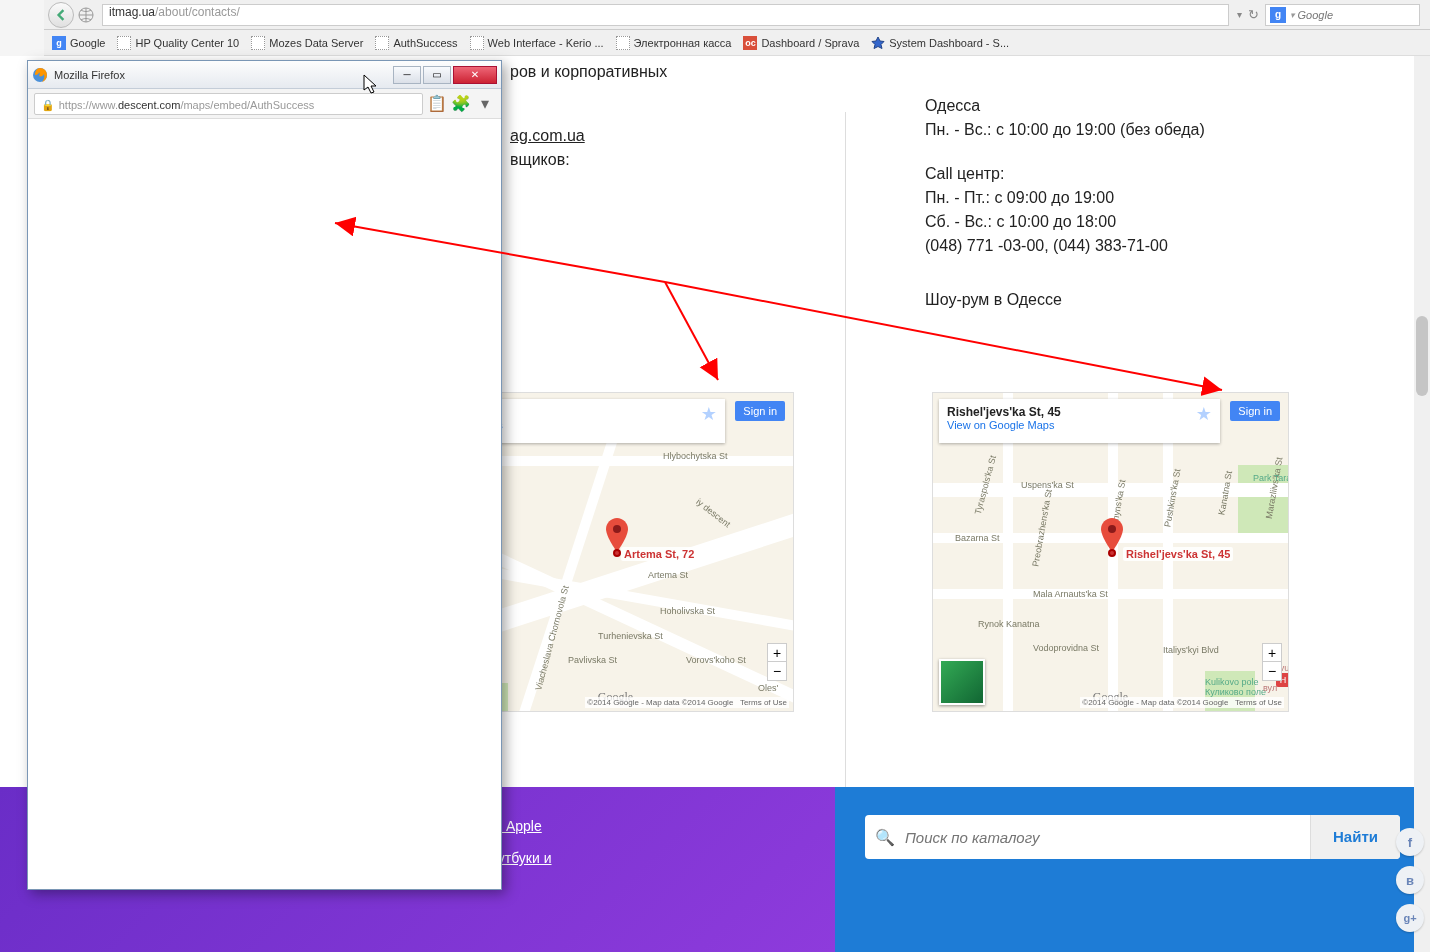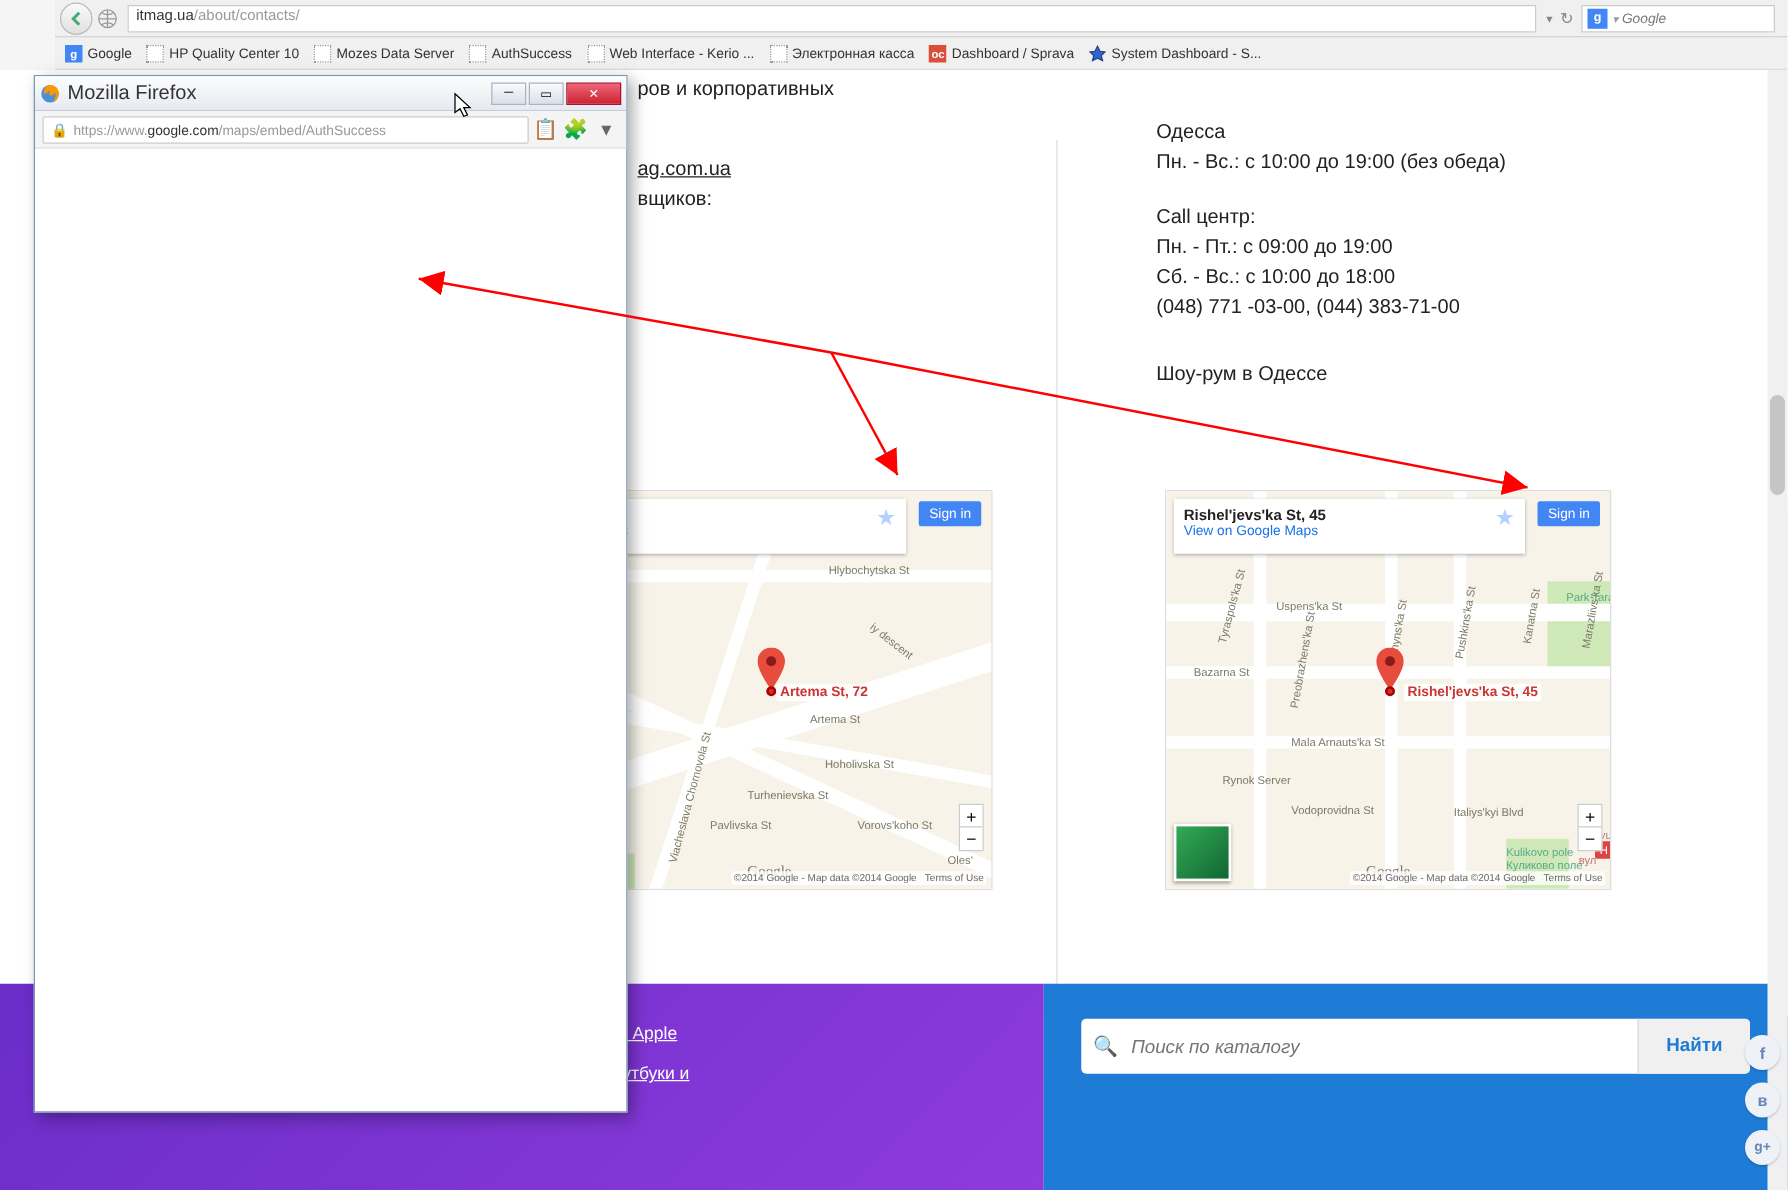--- a/index.html
+++ b/index.html
@@ -78,21 +78,21 @@
 
   .search-bar { background:#fff; height:44px; border-radius:4px; display:flex; align-items:center; overflow:hidden;}
   .search-bar .mag { color:#bbb; padding:0 10px; font-size:16px;}
   .search-bar input { flex:1; border:none; font-size:15px; outline:none; font-style:italic; color:#999;}
   .search-bar .btn { height:100%; padding:0 22px; background:#f0f0f0; border-left:1px solid #ddd; color:#1e7cd6; font-size:15px; font-weight:bold; cursor:pointer; line-height:44px;}
 
   
   .popup { position:absolute; top:60px; left:27px; width:475px; height:830px; background:#fff; border:1px solid #7a96b5; box-shadow:4px 4px 12px rgba(0,0,0,.35);}
   .popup-titlebar { height:28px; background:linear-gradient(#fdfdfd,#e6eaf0); border-bottom:1px solid #c4cdd8; display:flex; align-items:center; padding:0 4px;}
   .ff-icon { width:16px; height:16px; margin-right:6px; }
-  .popup-title { flex:1; font-size:16px; color:#333;}
+  .popup-title { flex:1; font-size:11px; color:#333;}
   .wbtn { width:28px; height:18px; margin-left:2px; border:1px solid #a8b4c2; background:linear-gradient(#f8fafd,#dbe0e8); display:flex; align-items:center; justify-content:center; font-size:10px; cursor:pointer;}
   .wbtn.close { background:linear-gradient(#e67,#c23); color:#fff; width:44px; border-color:#a13;}
   .popup-url { height:30px; display:flex; align-items:center; padding:4px 6px; gap:4px; background:#f4f4f4; border-bottom:1px solid #ddd;}
   .popup-url .urltxt { flex:1; font-size:11px; color:#999; border:1px solid #ccc; background:#fff; height:22px; line-height:22px; padding:0 18px 0 6px; border-radius:2px;}
   .popup-url .urltxt .dom { color:#333;}
   .popup-url .tool { width:20px; height:20px; border:1px solid transparent; display:flex; align-items:center; justify-content:center; color:#666; cursor:pointer;}
   .popup-body { position:absolute; top:58px; left:1px; right:1px; bottom:1px; background:#fff;}
 
   
   .arrows { position:absolute; inset:0; pointer-events:none; z-index:50;}
@@ -255,21 +255,21 @@
         <div class="street-lbl" style="top:87px;left:22px;transform:rotate(-75deg)">Tyraspols'ka St</div>
         <div class="street-lbl" style="top:87px;left:88px">Uspens'ka St</div>
         <div class="street-lbl" style="top:130px;left:70px;transform:rotate(-80deg)">Preobrazhens'ka St</div>
         <div class="street-lbl" style="top:140px;left:22px">Bazarna St</div>
         <div class="street-lbl" style="top:115px;left:150px;transform:rotate(-80deg)">Katerynyns'ka St</div>
         <div class="street-lbl" style="top:100px;left:210px;transform:rotate(-80deg)">Pushkins'ka St</div>
         <div class="street-lbl" style="top:95px;left:270px;transform:rotate(-80deg)">Kanatna St</div>
         <div class="street-lbl" style="top:90px;left:310px;transform:rotate(-80deg)">Marazliivs'ka St</div>
         <div class="street-lbl" style="top:80px;left:320px;color:#5a8">Park Tarasa</div>
         <div class="street-lbl" style="top:196px;left:100px">Mala Arnauts'ka St</div>
-        <div class="street-lbl" style="top:226px;left:45px">Rynok Server</div>
+        <div class="street-lbl" style="top:226px;left:45px">Rynok Kanatna</div>
         <div class="street-lbl" style="top:250px;left:100px">Vodoprovidna St</div>
         <div class="street-lbl" style="top:252px;left:230px">Italiys'kyi Blvd</div>
         <div class="street-lbl" style="top:284px;left:272px;white-space:pre;color:#5a8">Kulikovo pole
 Куликово поле</div>
         <div class="street-lbl" style="top:270px;left:330px;white-space:pre;color:#b77">411 vul
 klinich
 вул</div>
         <div style="position:absolute;top:280px;left:343px;width:14px;height:14px;background:#d44;border-radius:2px;color:#fff;font-size:9px;text-align:center;line-height:14px">H</div>
       </div>
       <div class="map-pin"><svg viewBox="0 0 22 34">
@@ -338,21 +338,21 @@
         <circle cx="8" cy="8" r="7" fill="#4a90d9"></circle>
         <path d="M8 1c4 0 7 3 7 7 0 3-2 6-5 7 2-2 3-5 2-8-1 2-3 3-5 2 1-1 1-3 0-4 0 2-2 3-4 3 0-4 2-7 5-7z" fill="#ff9500"></path>
       </svg>
     <div class="popup-title">Mozilla Firefox</div>
     <div class="wbtn">─</div>
     <div class="wbtn">▭</div>
     <div class="wbtn close">✕</div>
   </div>
   <div class="popup-url">
     <div class="urltxt">
-      <span style="color:#888;margin-right:4px">🔒</span><span>https://www.</span><span class="dom">google.com</span><span>/maps/embed/AuthSuccess</span>
+      <span style="color:#888;margin-right:4px">🔒</span><span>https://www.</span><span class="dom">descent.com</span><span>/maps/embed/AuthSuccess</span>
     </div>
     <div class="tool">📋</div>
     <div class="tool">🧩</div>
     <div class="tool">▾</div>
   </div>
   <div class="popup-body"></div>
 </div>
 
 <svg class="cursor" width="18" height="22">
     <path d="M1 1 L1 16 L5 13 L8 19 L11 18 L8 12 L13 12 Z" fill="#fff" stroke="#000"></path>

